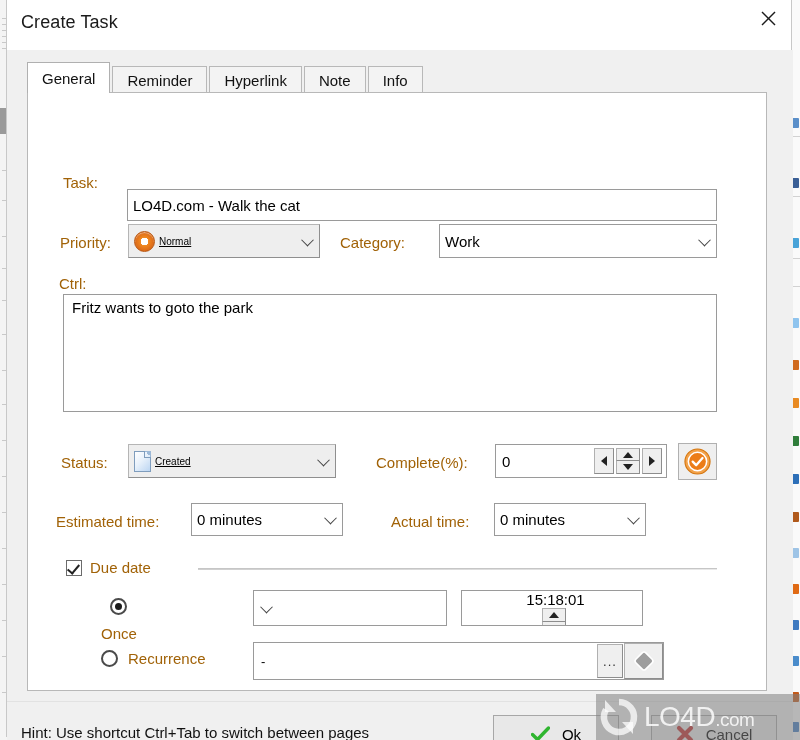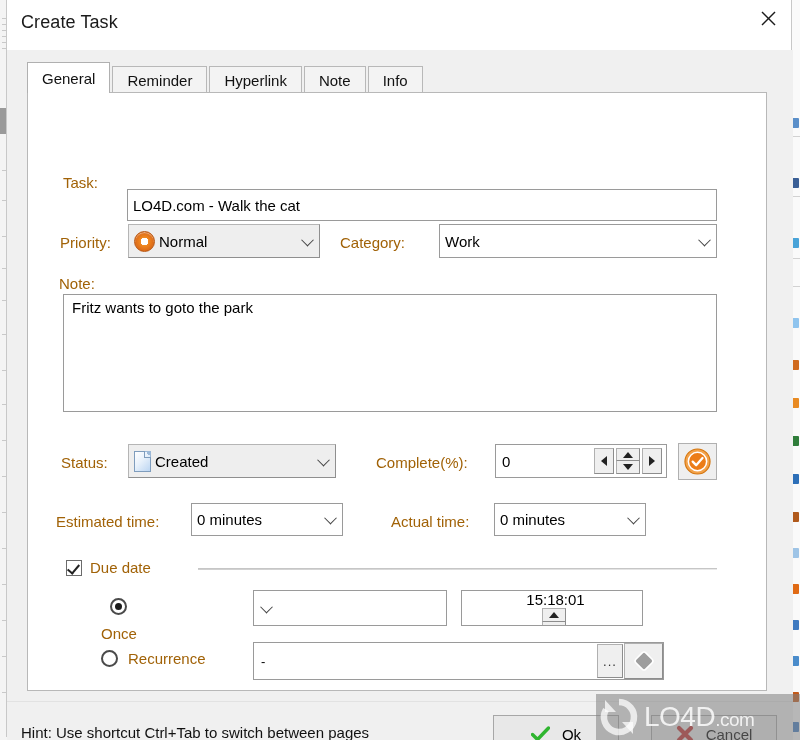--- a/index.html
+++ b/index.html
@@ -140,24 +140,25 @@
     border-left: 1.6px solid #444;
     border-bottom: 1.6px solid #444;
     transform: rotate(-45deg) translate(1px,-1px);
   }
   .combo3d {
     position: absolute;
     background: #eeeeee;
     border: 1px solid #b5b5b5;
     border-right-color: #8f8f8f;
     border-bottom-color: #8f8f8f;
-    font-size: 15px; color: #000;
+    font-size: 10px; color: #000;
     display: flex; align-items: center;
     padding: 12px 5px;
     cursor: pointer;
+    text-decoration: underline;
   }
   .combo3d .cv { flex: 1; overflow: hidden; white-space: nowrap; padding-left: 4px;}
 
   
   .donut {
     width: 21px; height: 21px; flex: none;
     border-radius: 50%;
     background: radial-gradient(circle at 50% 50%, #ffffff 0 27%, #f08a22 29%, #e2721a 58%, #c4590f 100%);
     border: 1px solid #b8540e;
     box-shadow: inset 0 1px 1px rgba(255,255,255,.5);
@@ -363,21 +364,21 @@
         <span class="cv">Normal</span>
         <span class="chev"></span>
       </div>
 
       <div class="lbl" style="left:312px; top:141px;">Category:</div>
       <div class="combo" style="left:411px; top:131px; width:278px; height:34px;">
         <span class="cv">Work</span>
         <span class="chev"></span>
       </div>
 
-      <div class="lbl" style="left:31px; top:182px;">Note:</div>
+      <div class="lbl" style="left:31px; top:182px;">Ctrl:</div>
       <div class="field" style="left:35px; top:201px; width:654px; height:118px; align-items:flex-start; padding:3px 8px; line-height:20px;">
         <span>Fritz wants to goto the park</span>
       </div>
 
       <div class="lbl" style="left:33px; top:361px;">Status:</div>
       <div class="combo3d" style="left:100px; top:351px; width:208px; height:34px;">
         <span class="docicon"></span>
         <span class="cv">Created</span>
         <span class="chev"></span>
       </div>

